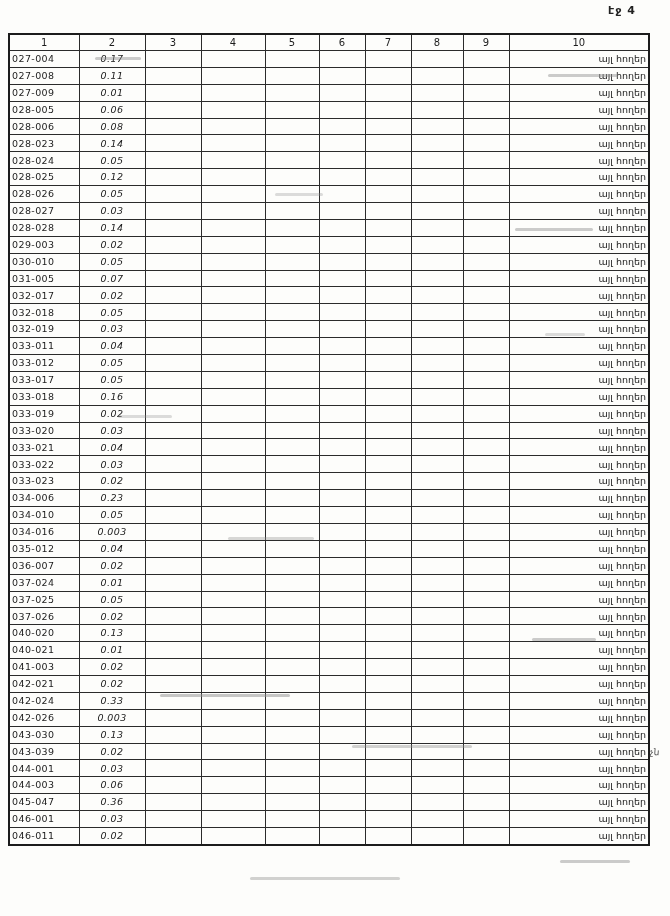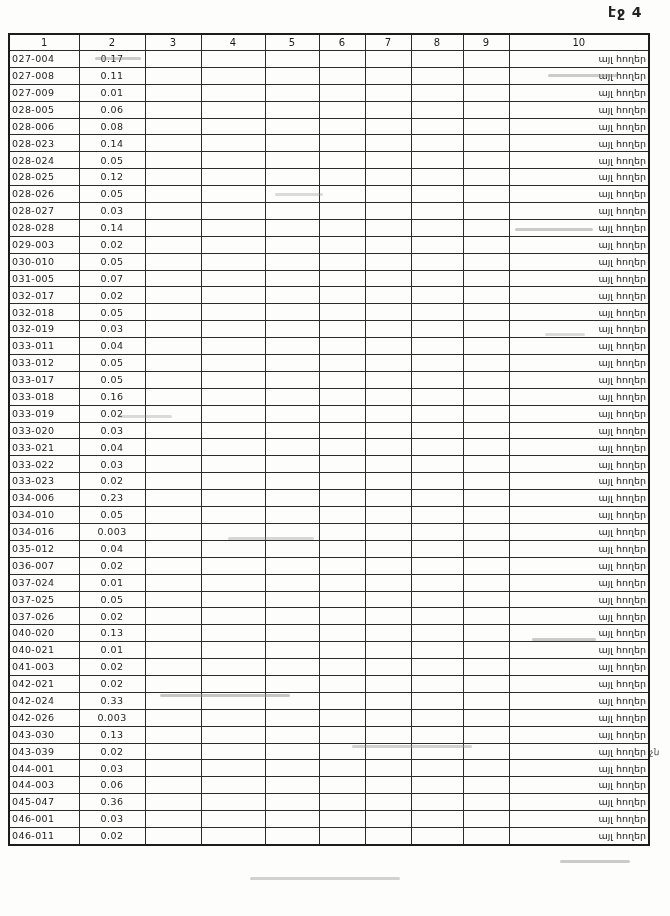--- a/index.html
+++ b/index.html
@@ -13,21 +13,21 @@
     height: 916px;
     background: #fdfdfb;
     font-family: "DejaVu Sans", sans-serif;
     color: #1e1e1e;
     overflow: hidden;
   }
   .page-number {
     position: absolute;
     top: 4px;
     left: 608px;
-    font-size: 14px;
+    font-size: 11px;
     font-weight: bold;
     letter-spacing: 1px;
     color: #222;
   }
   table.land-table {
     position: absolute;
     top: 33px;
     left: 8px;
     width: 640px;
     border-collapse: collapse;
@@ -45,21 +45,21 @@
     white-space: nowrap;
     color: #1c1c1c;
   }
   table.land-table th {
     font-size: 10px;
     font-weight: normal;
     text-align: center;
     height: 15px;
   }
   td.code-cell { text-align: left; padding-left: 3px; letter-spacing: 0.4px; }
-  td.area-cell { text-align: center; letter-spacing: 0.4px; }
+  td.area-cell { text-align: center; letter-spacing: 0.4px; font-style: italic; }
   td.col5-cell { text-align: center; letter-spacing: 0.4px; }
   td.land-type-cell { text-align: right; padding-left: 4px; }
   .stray-mark {
     position: absolute;
     left: 650px;
     top: 747px;
     font-size: 9px;
     color: #4a4a4a;
     transform: rotate(4deg);
   }

